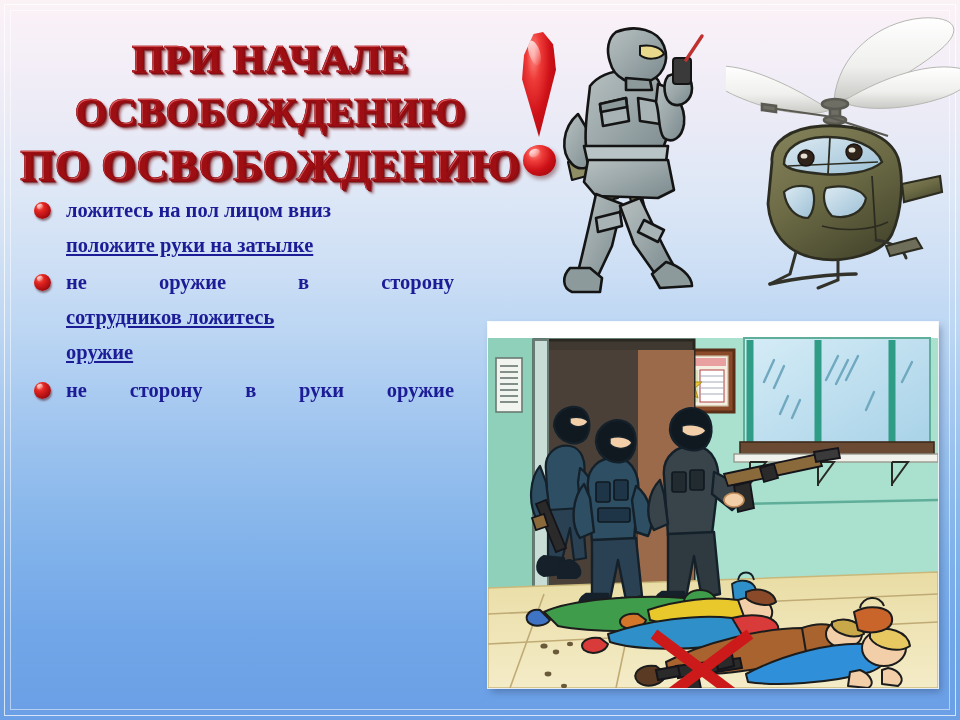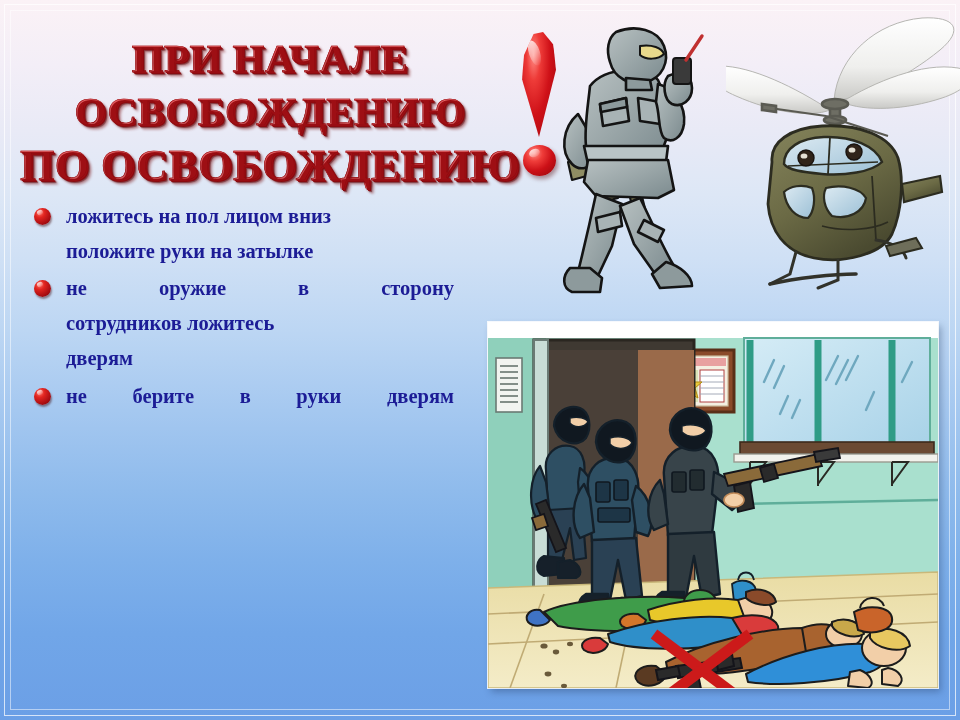--- a/index.html
+++ b/index.html
@@ -89,25 +89,25 @@
   }
   .li .dot::after{
     content:"";position:absolute;left:3px;top:2px;width:6px;height:5px;border-radius:50%;
     background:linear-gradient(160deg,rgba(255,255,255,.92),rgba(255,255,255,0));
     transform:rotate(-20deg);
   }
   .li .txt{
     display:block;margin-left:32px;
     font-family:"Liberation Serif", serif;font-weight:bold;font-size:20.5px;
     color:#1c1c96;line-height:1.42;
-    text-align:justify;text-justify:inter-word;margin-top:6px;
+    text-align:justify;text-justify:inter-word;
   }
   .li .txt.nj{text-align:left;}
   .li.sub{margin-top:-2px;}
-  .li.sub .txt{margin-left:32px;}
+  .li.sub .txt{margin-left:32px;text-decoration:underline;}
 
   
   .soldier{position:absolute;left:540px;top:22px;width:210px;height:290px;}
   
   .heli{position:absolute;left:726px;top:16px;width:238px;height:280px;}
 
   
   .scene{
     position:absolute;left:488px;top:322px;width:450px;height:366px;
     background:#dff3ee;overflow:hidden;
@@ -149,26 +149,26 @@
       <span class="dot"></span>
       <span class="txt" style="text-align-last:justify;">не оружие в сторону</span>
     </div>
 
     <div class="li sub">
       <span class="txt nj">сотрудников ложитесь</span>
     </div>
 
 
     <div class="li sub">
-      <span class="txt nj">дверям</span>
+      <span class="txt nj">оружие</span>
     </div>
 
     <div class="li">
       <span class="dot"></span>
-      <span class="txt" style="text-align-last:justify;">не берите в руки дверям</span>
+      <span class="txt" style="text-align-last:justify;">не сторону в руки оружие</span>
     </div>
 
 
   </div>
 
   <div class="soldier">
     <svg viewBox="0 0 210 290" width="210" height="290">
       <defs>
         <linearGradient id="uni" x1="0" y1="0" x2="1" y2="1">
           <stop offset="0" stop-color="#b7c0c1"></stop>

